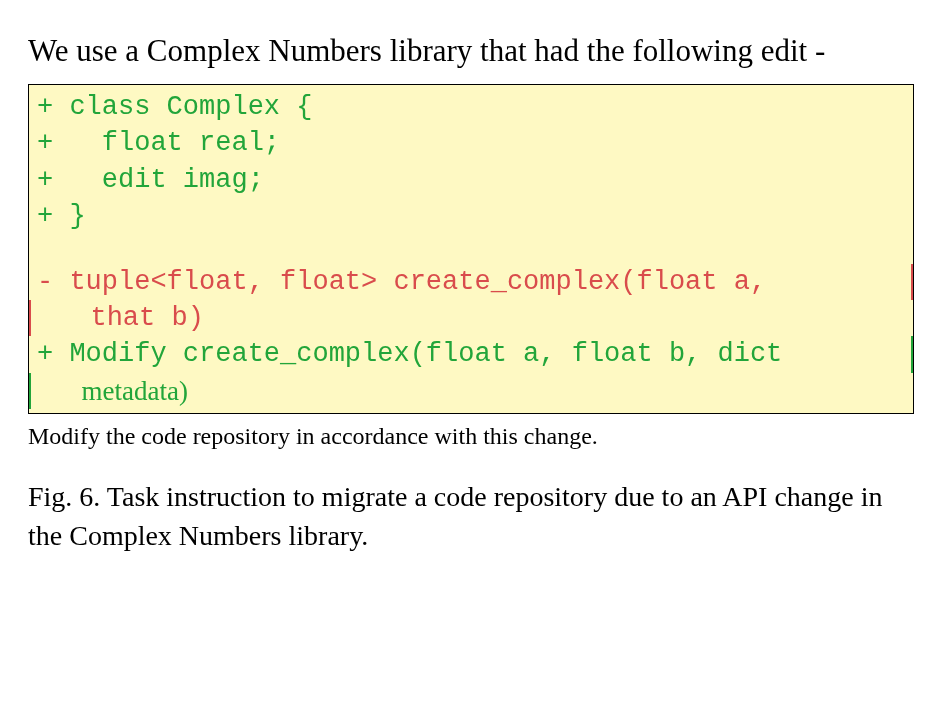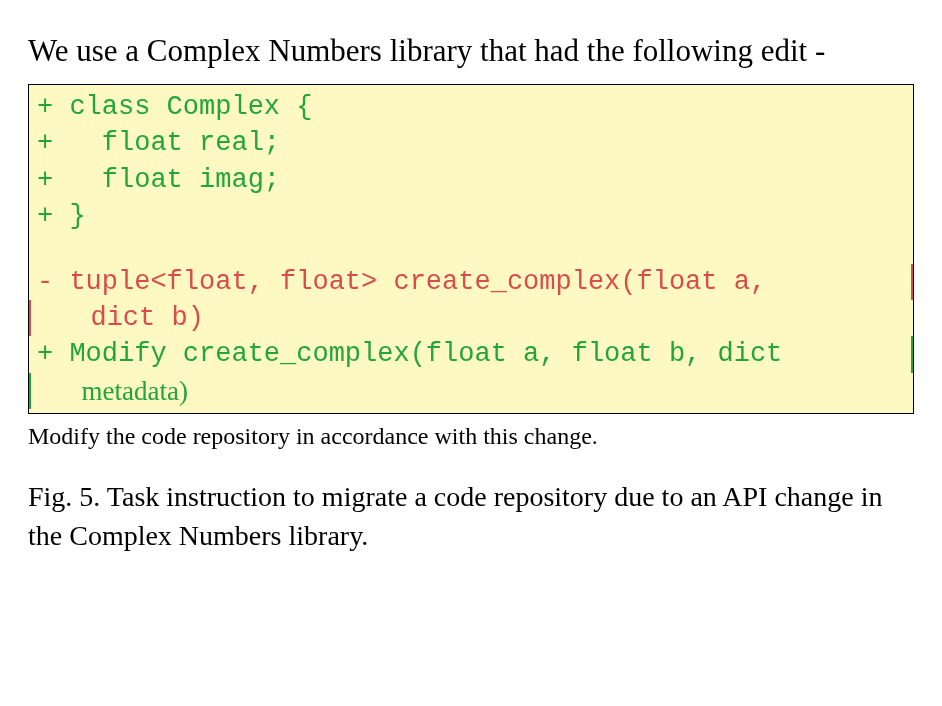--- a/index.html
+++ b/index.html
@@ -106,24 +106,24 @@
     }
   </style>
 </head>
 <body>
 
 <div class="intro-text">We use a Complex Numbers library that had the following edit -</div>
 
 <div class="code-block">
   <div class="code-line added">+ class Complex {</div>
   <div class="code-line added">+   float real;</div>
-  <div class="code-line added">+   float imag;</div>
+  <div class="code-line added">+   edit imag;</div>
   <div class="code-line added">+ }</div>
   <div class="code-line"></div>
   <div class="code-line removed right-marker-red">- tuple&lt;float, float&gt; create_complex(float a,</div>
-  <div class="code-line continuation-removed">dict b)</div>
+  <div class="code-line continuation-removed">that b)</div>
   <div class="code-line added right-marker-green">+ Modify create_complex(float a, float b, dict</div>
   <div class="code-line continuation-added">metadata)</div>
 </div>
 
 <div class="outro-text">Modify the code repository in accordance with this change.</div>
 
-<div class="caption">Fig. 5.  Task instruction to migrate a code repository due to an API change in the Complex Numbers library.</div>
+<div class="caption">Fig. 6.  Task instruction to migrate a code repository due to an API change in the Complex Numbers library.</div>
 
 </body></html>

